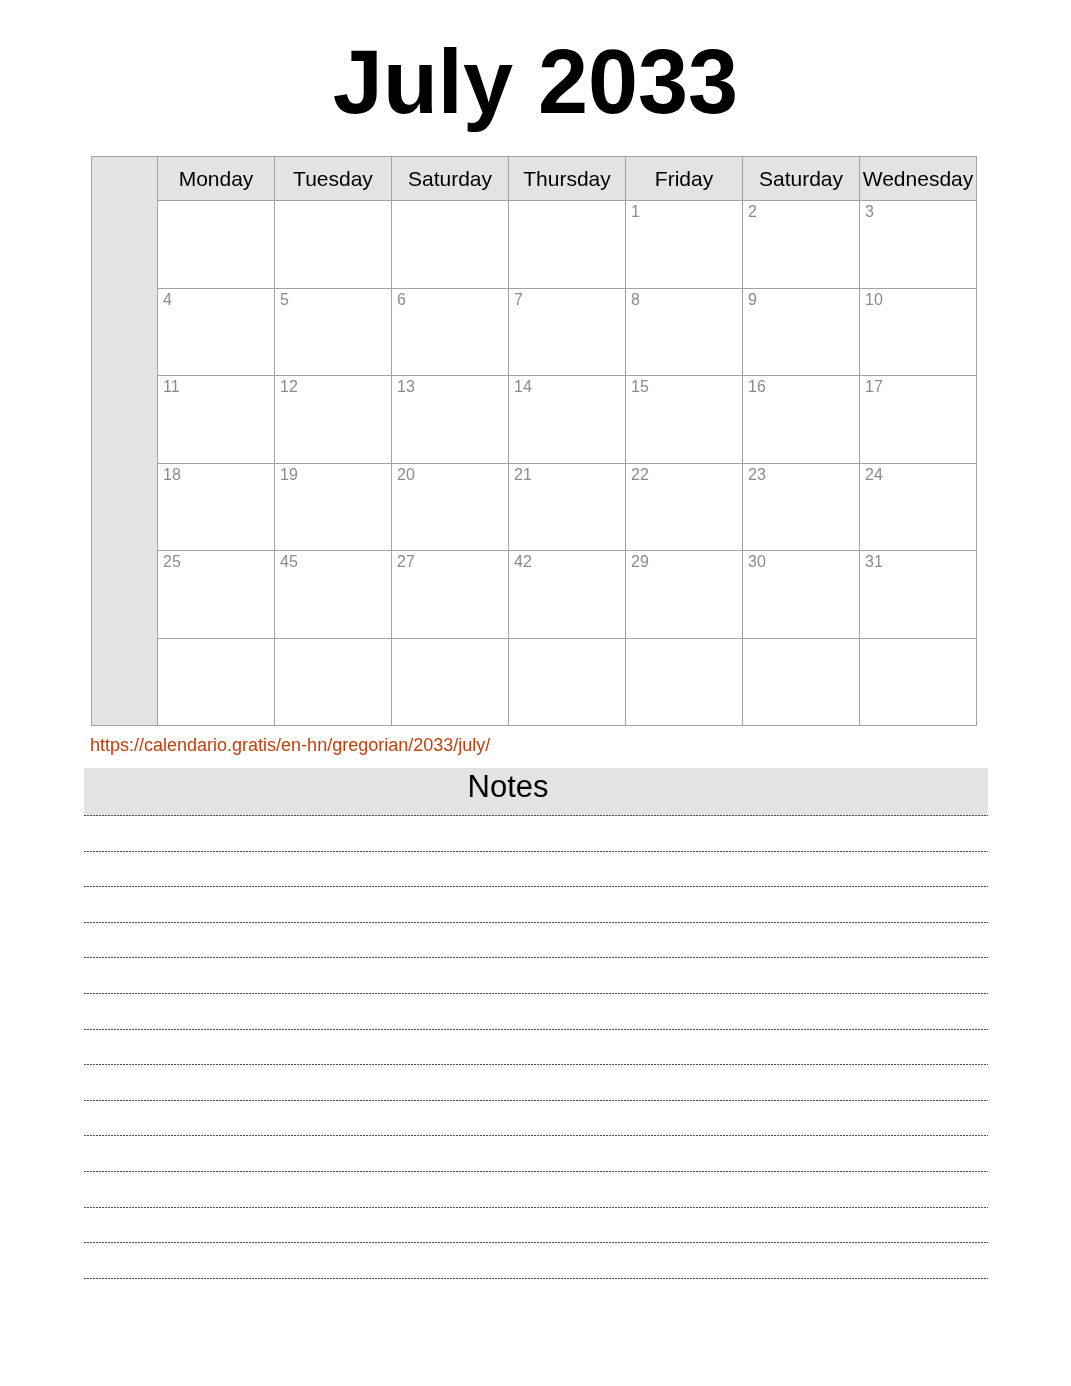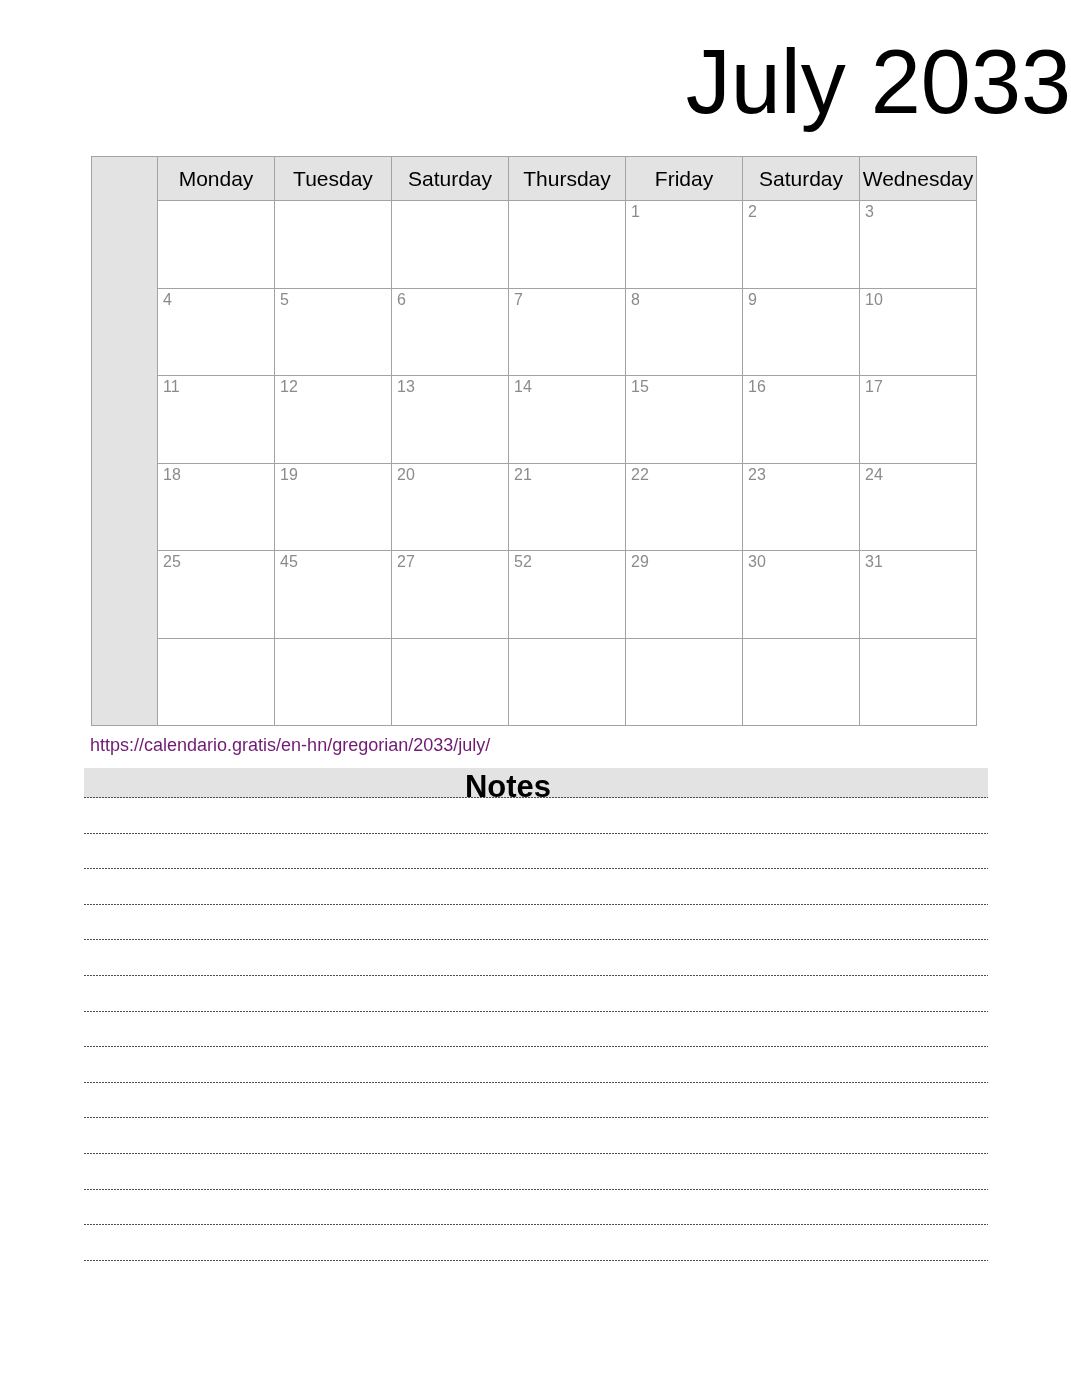--- a/index.html
+++ b/index.html
@@ -11,23 +11,23 @@
     --text:#000000;
   }
   html,body{margin:0;padding:0;}
   body{
     width:1071px;height:1386px;background:#ffffff;color:var(--text);
     font-family:"Liberation Sans",sans-serif;
     overflow:hidden;
   }
   .title{
     margin:37px 0 0 0;
-    text-align:right;
+    text-align:center;
     font-size:90px;
-    font-weight:400;
+    font-weight:700;
     line-height:1.0;
   }
   .cal-wrap{margin:29px 0 0 91px;}
   table.calendar{
     border-collapse:collapse;
     table-layout:fixed;
     width:886px;
     border:1px solid var(--outer-border);
   }
   table.calendar td,table.calendar th{
@@ -51,31 +51,30 @@
     vertical-align:top;
     text-align:left;
     font-size:16px;
     color:var(--day-num);
     padding:2px 0 0 5px;
     background:#fff;
   }
   .source{
     margin:9px 4px 0 90px;
     font-size:18px;
-    color:#701a75;
+    color:#c2410c;
   }
   .notes{
     margin:12px 0 0 84px;
     width:904px;
   }
   .notes-header{
-    height:30px;
+    height:48px;
     background:var(--header-bg);
     position:relative;
-    font-weight:bold;
   }
   .notes-title{
     display:block;
     text-align:center;
     font-size:31px;
     line-height:38px;
     padding-right:56px;
     color:#000;
   }
   .notes-header::after,
@@ -145,21 +144,21 @@
         <td class="cell">20</td>
         <td class="cell">21</td>
         <td class="cell">22</td>
         <td class="cell">23</td>
         <td class="cell">24</td>
       </tr>
       <tr class="week">
         <td class="cell">25</td>
         <td class="cell">45</td>
         <td class="cell">27</td>
-        <td class="cell">52</td>
+        <td class="cell">42</td>
         <td class="cell">29</td>
         <td class="cell">30</td>
         <td class="cell">31</td>
       </tr>
       <tr class="week">
         <td class="cell"></td>
         <td class="cell"></td>
         <td class="cell"></td>
         <td class="cell"></td>
         <td class="cell"></td>

